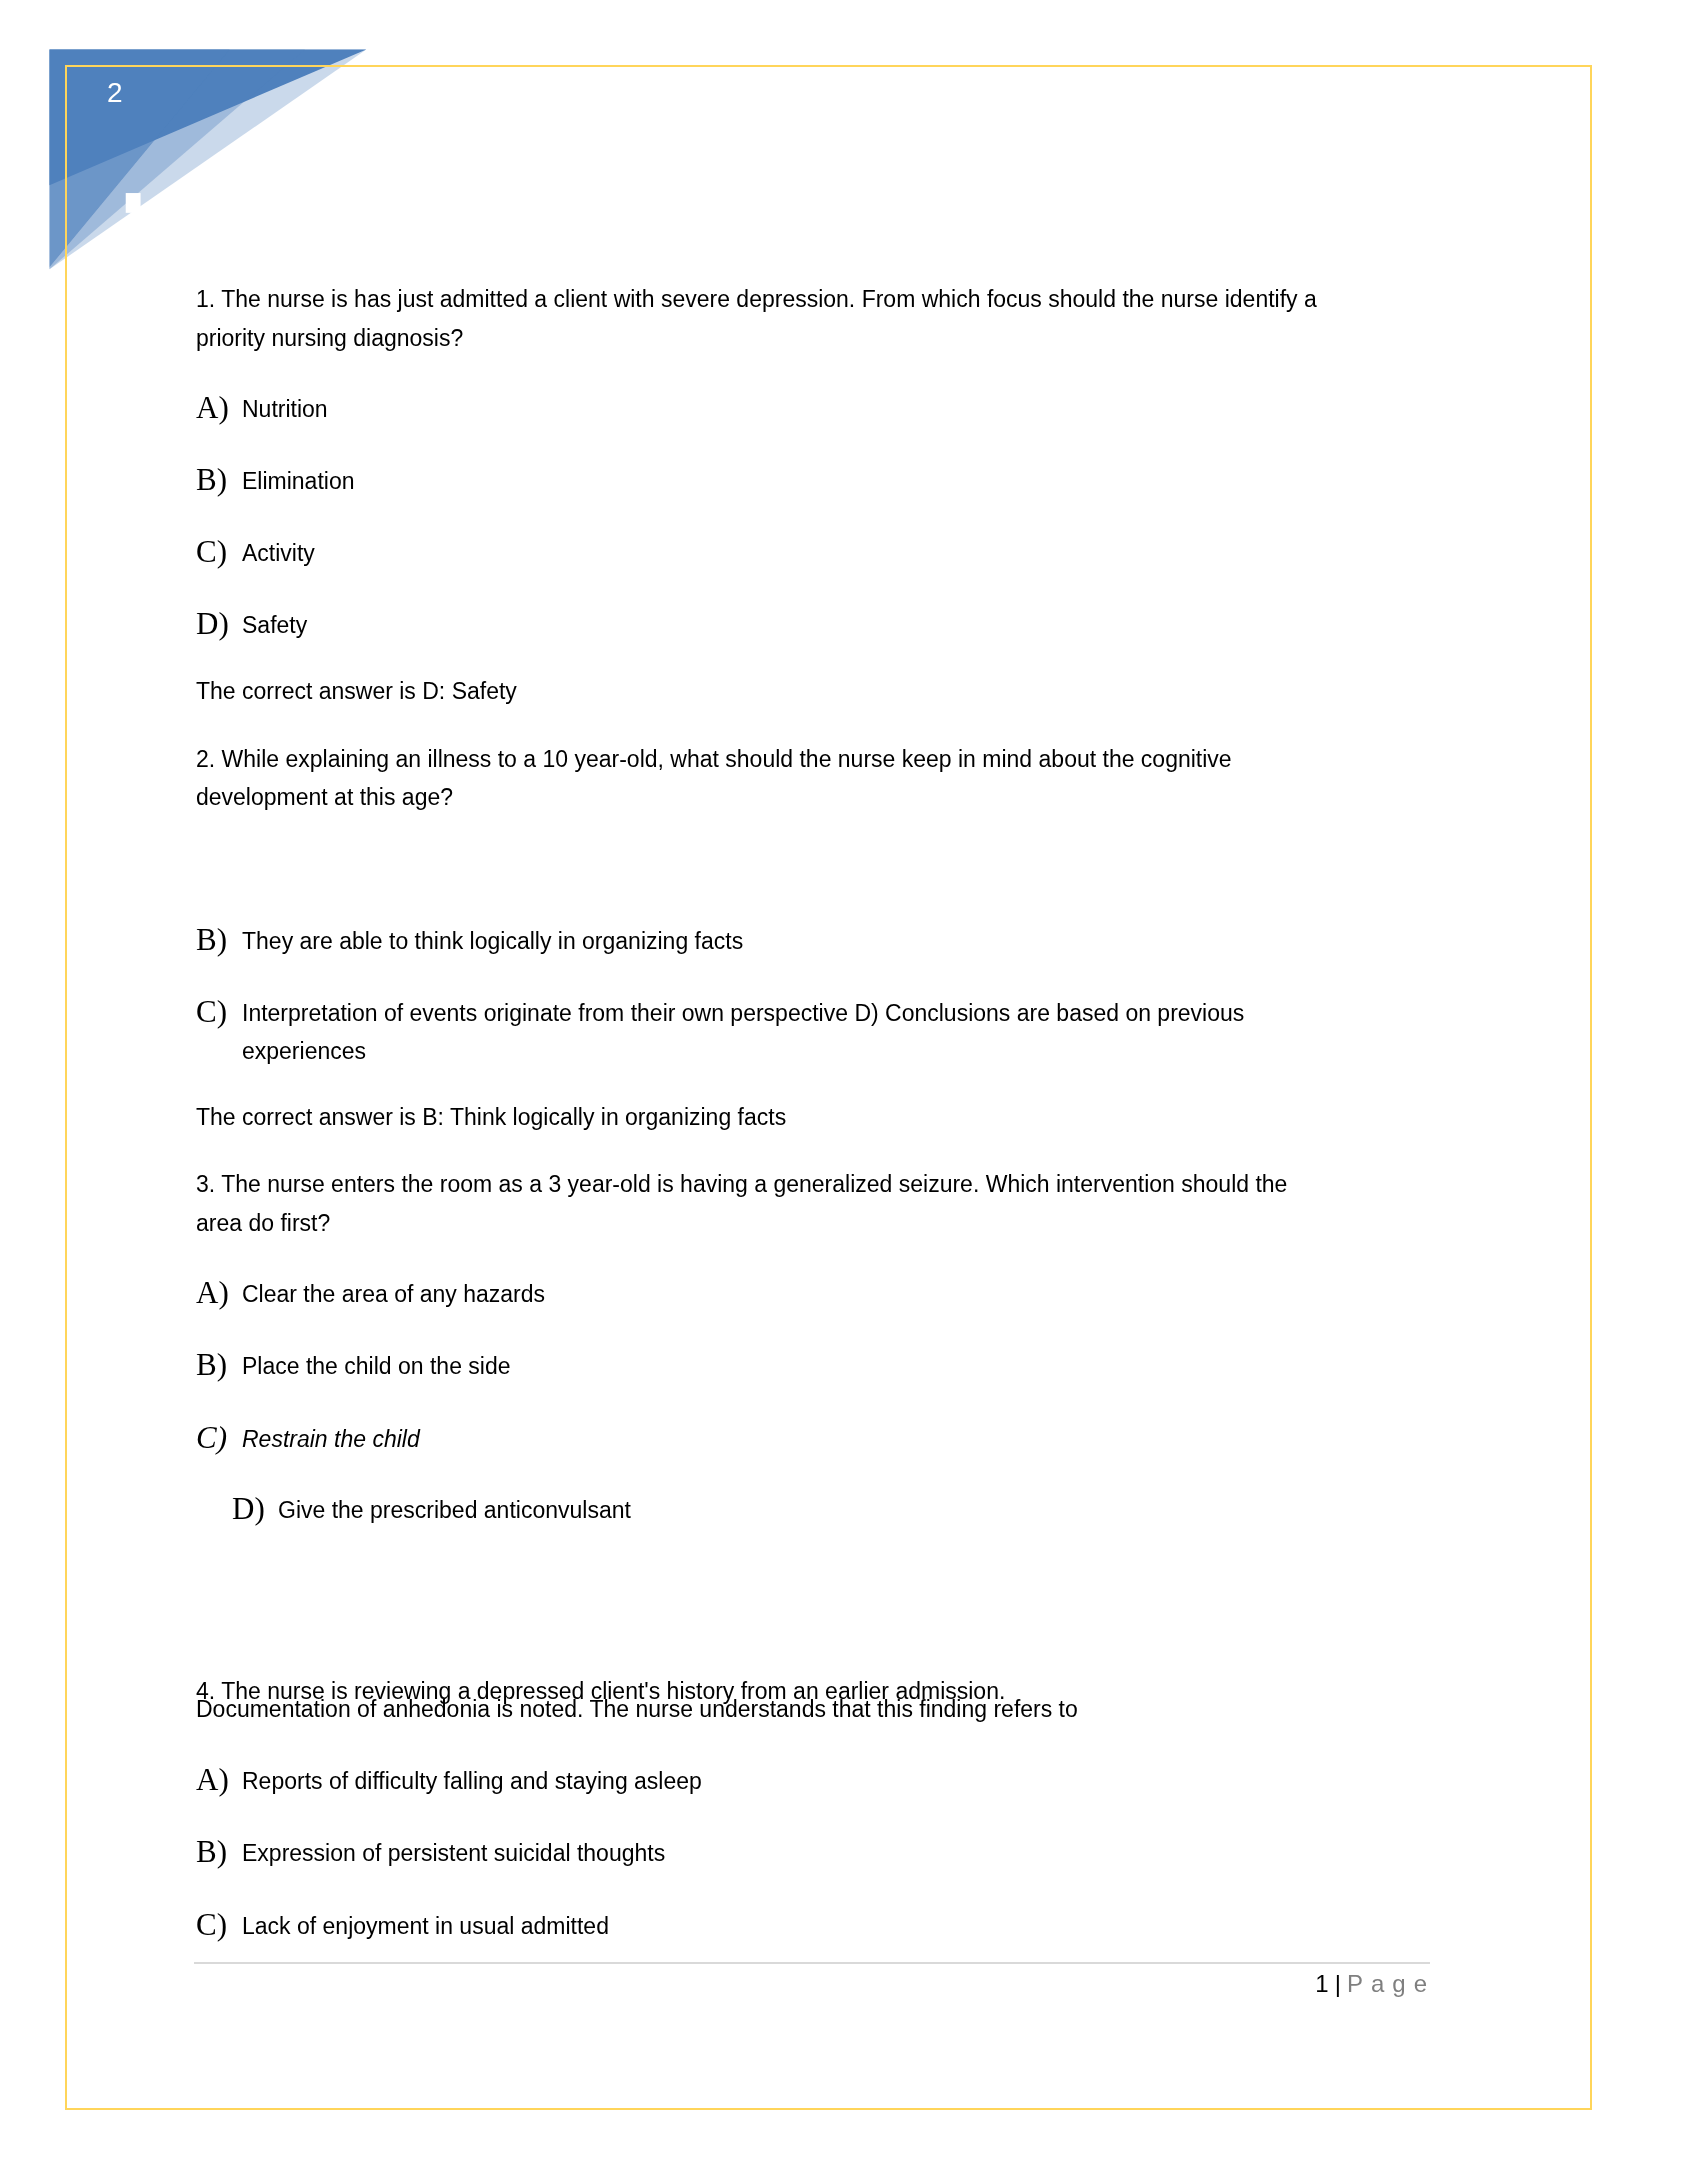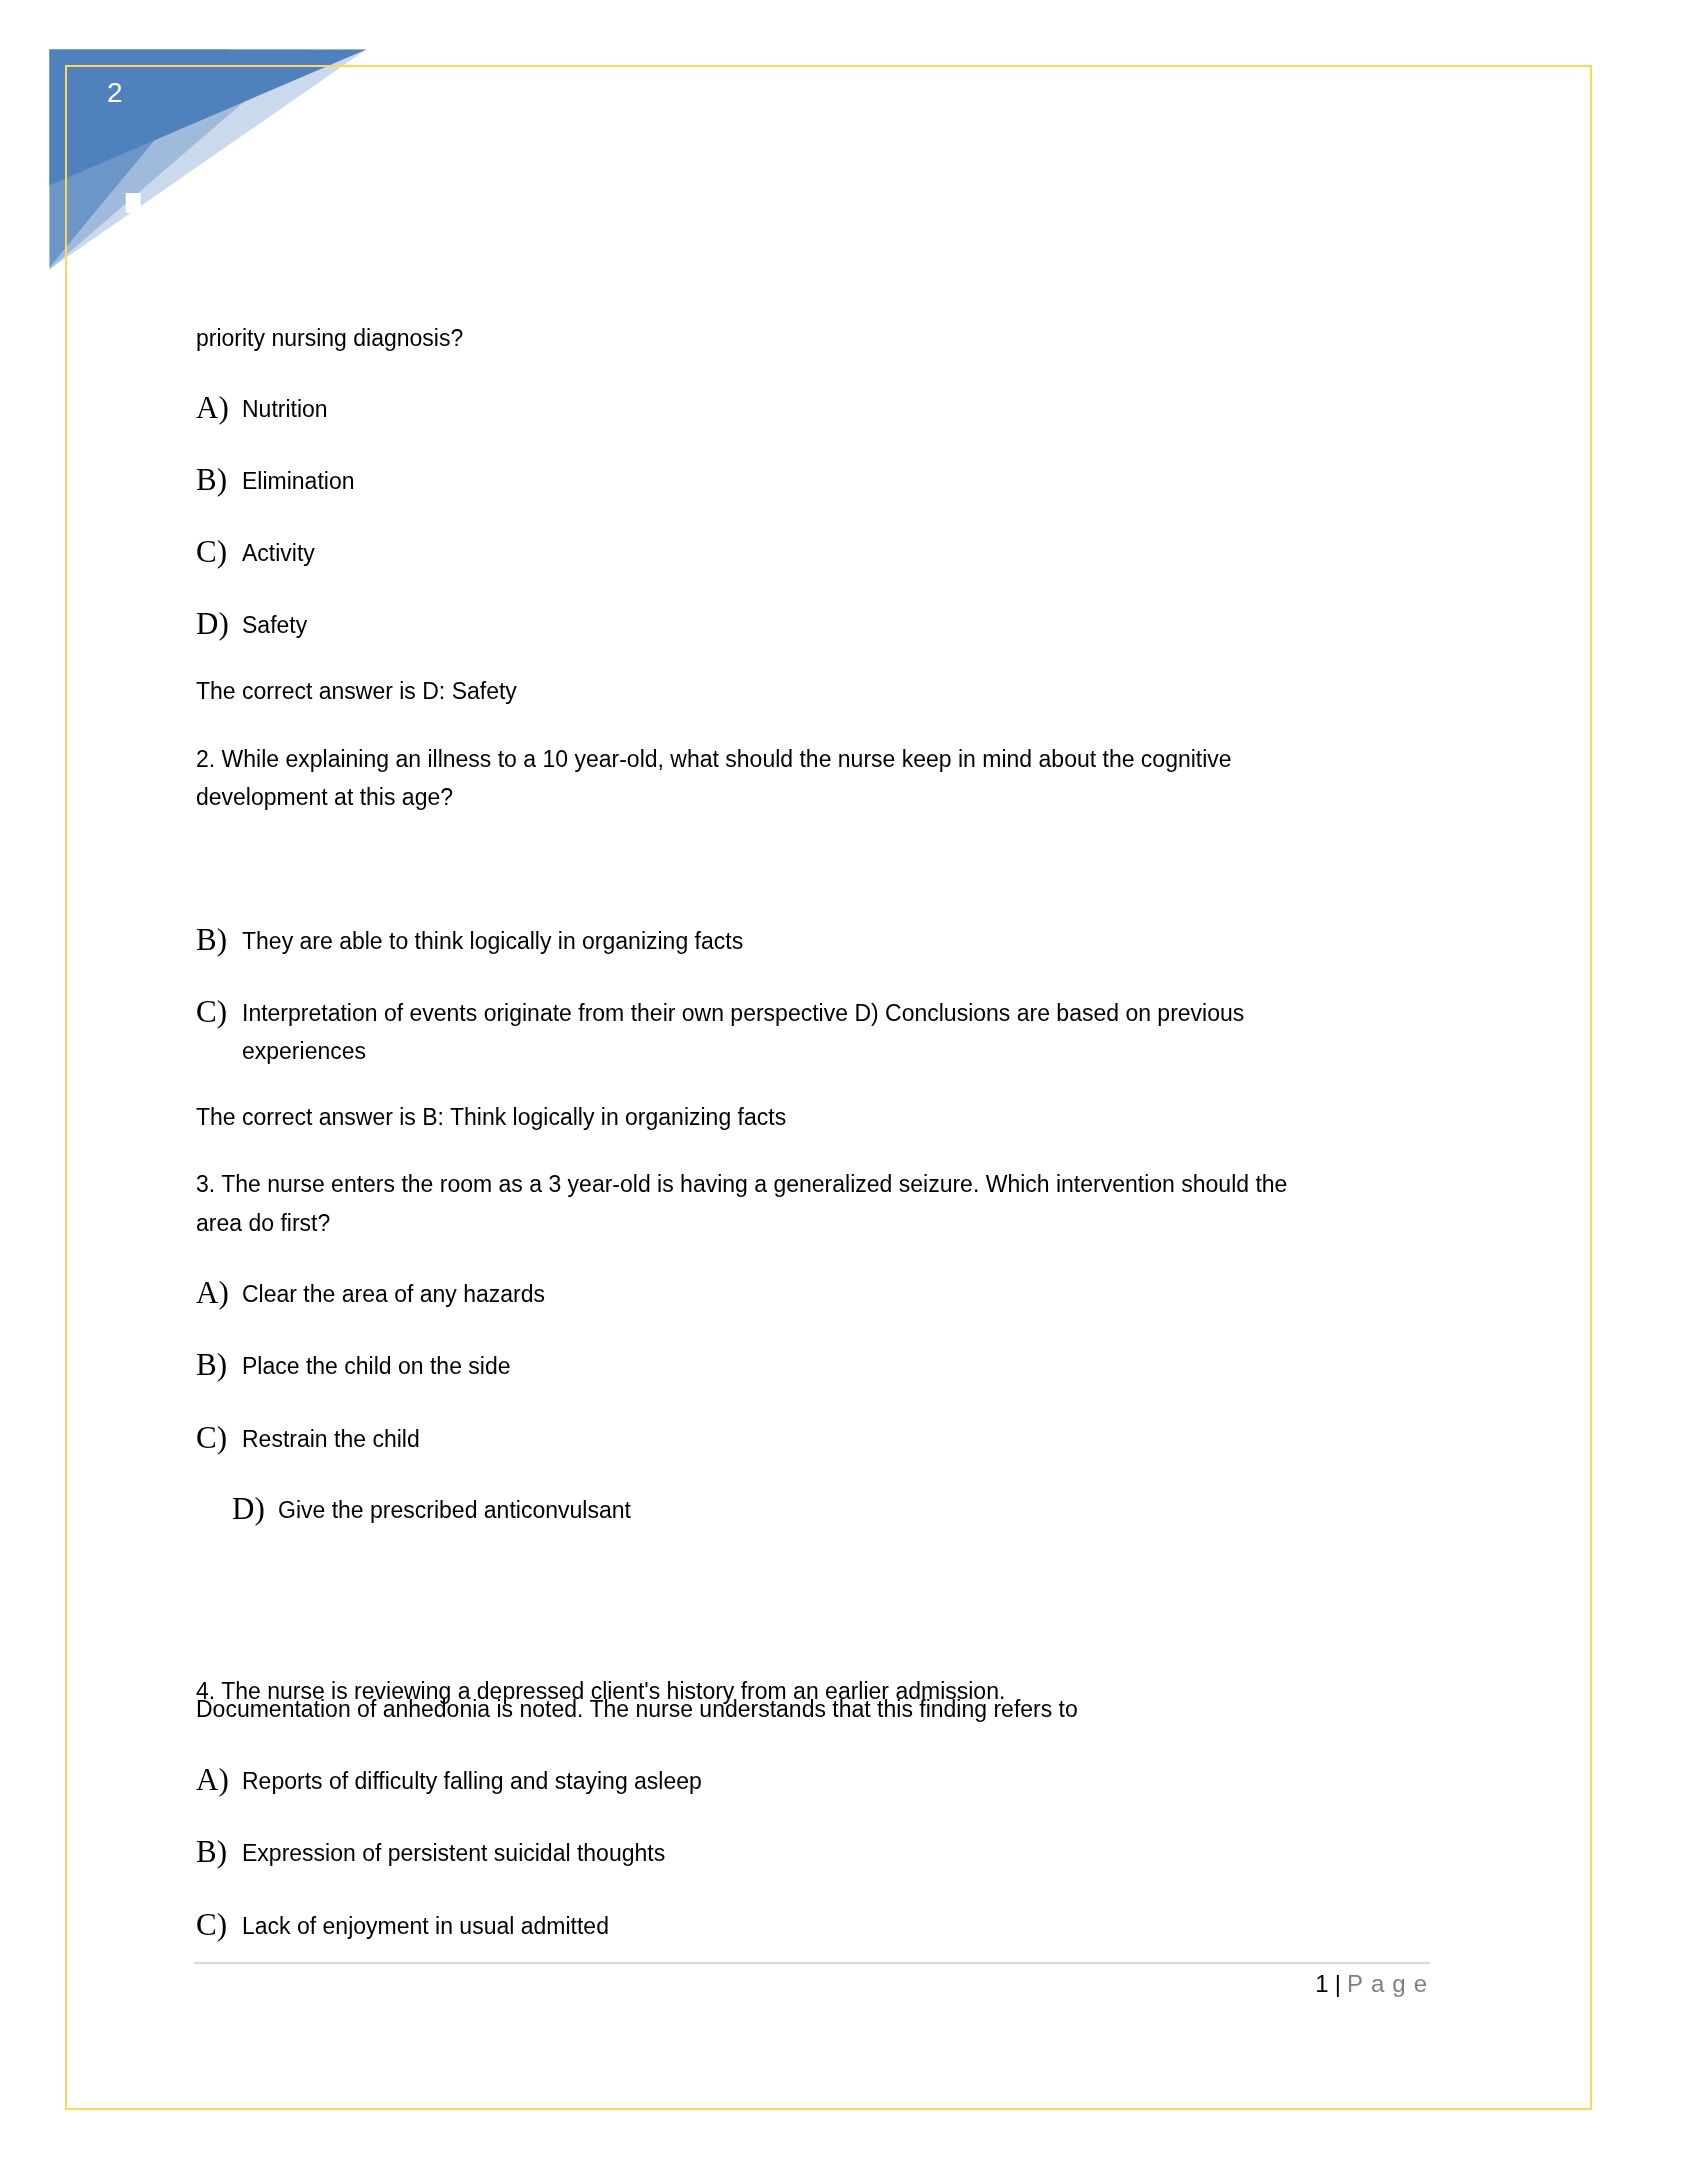--- a/index.html
+++ b/index.html
@@ -29,39 +29,40 @@
     <polygon points="50,50 232,50 50,270" fill="#4F81BD" opacity="0.75"></polygon>
     <polygon points="50,50 308,50 50,272" fill="#4F81BD" opacity="0.35"></polygon>
     <polygon points="232,50 370,50 50,272 50,270" fill="#4F81BD" opacity="0.3"></polygon>
     <rect x="127" y="195" width="15" height="20" fill="#ffffff"></rect>
   </svg>
 
   <div class="border-frame"></div>
 
   <div class="page-num-top">2</div>
 
+  <div class="line" style="top:284px;">1. The nurse is has just admitted a client with severe depression. From which focus should the nurse identify a</div>
   <div class="line" style="top:323px;text-align:right;">priority nursing diagnosis?</div>
   <div class="opt" style="top:393px;"><span class="letter">A)</span><span class="txt">Nutrition</span></div>
   <div class="opt" style="top:465px;"><span class="letter">B)</span><span class="txt">Elimination</span></div>
   <div class="opt" style="top:537px;"><span class="letter">C)</span><span class="txt">Activity</span></div>
   <div class="opt" style="top:609px;"><span class="letter">D)</span><span class="txt">Safety</span></div>
   <div class="line" style="top:676px;">The correct answer is D: Safety</div>
 
   <div class="line" style="top:744px;">2. While explaining an illness to a 10 year-old, what should the nurse keep in mind about the cognitive</div>
   <div class="line" style="top:782px;">development at this age?</div>
   <div class="opt" style="top:925px;"><span class="letter">B)</span><span class="txt">They are able to think logically in organizing facts</span></div>
   <div class="opt" style="top:997px;"><span class="letter">C)</span><span class="txt">Interpretation of events originate from their own perspective D) Conclusions are based on previous</span></div>
   <div class="cont" style="top:1036px;">experiences</div>
   <div class="line" style="top:1102px;">The correct answer is B: Think logically in organizing facts</div>
 
   <div class="line" style="top:1169px;">3. The nurse enters the room as a 3 year-old is having a generalized seizure. Which intervention should the</div>
   <div class="line" style="top:1208px;">area do first?</div>
   <div class="opt" style="top:1278px;"><span class="letter">A)</span><span class="txt">Clear the area of any hazards</span></div>
   <div class="opt" style="top:1350px;"><span class="letter">B)</span><span class="txt">Place the child on the side</span></div>
-  <div class="opt" style="top:1423px;"><span class="letter">C)</span><span class="txt">Restrain the child</span></div>
+  <div class="opt" style="top:1423px;font-style:italic;"><span class="letter">C)</span><span class="txt">Restrain the child</span></div>
   <div class="opt" style="top:1494px;margin-left:36px;"><span class="letter">D)</span><span class="txt">Give the prescribed anticonvulsant</span></div>
 
   <div class="line" style="top:1676px;text-align:center;">4. The nurse is reviewing a depressed client's history from an earlier admission.</div>
   <div class="line" style="top:1694px;">Documentation of anhedonia is noted. The nurse understands that this finding refers to</div>
   <div class="opt" style="top:1765px;"><span class="letter">A)</span><span class="txt">Reports of difficulty falling and staying asleep</span></div>
   <div class="opt" style="top:1837px;"><span class="letter">B)</span><span class="txt">Expression of persistent suicidal thoughts</span></div>
   <div class="opt" style="top:1910px;"><span class="letter">C)</span><span class="txt">Lack of enjoyment in usual admitted</span></div>
 
   <div class="divider"></div>
   <div class="footer">

